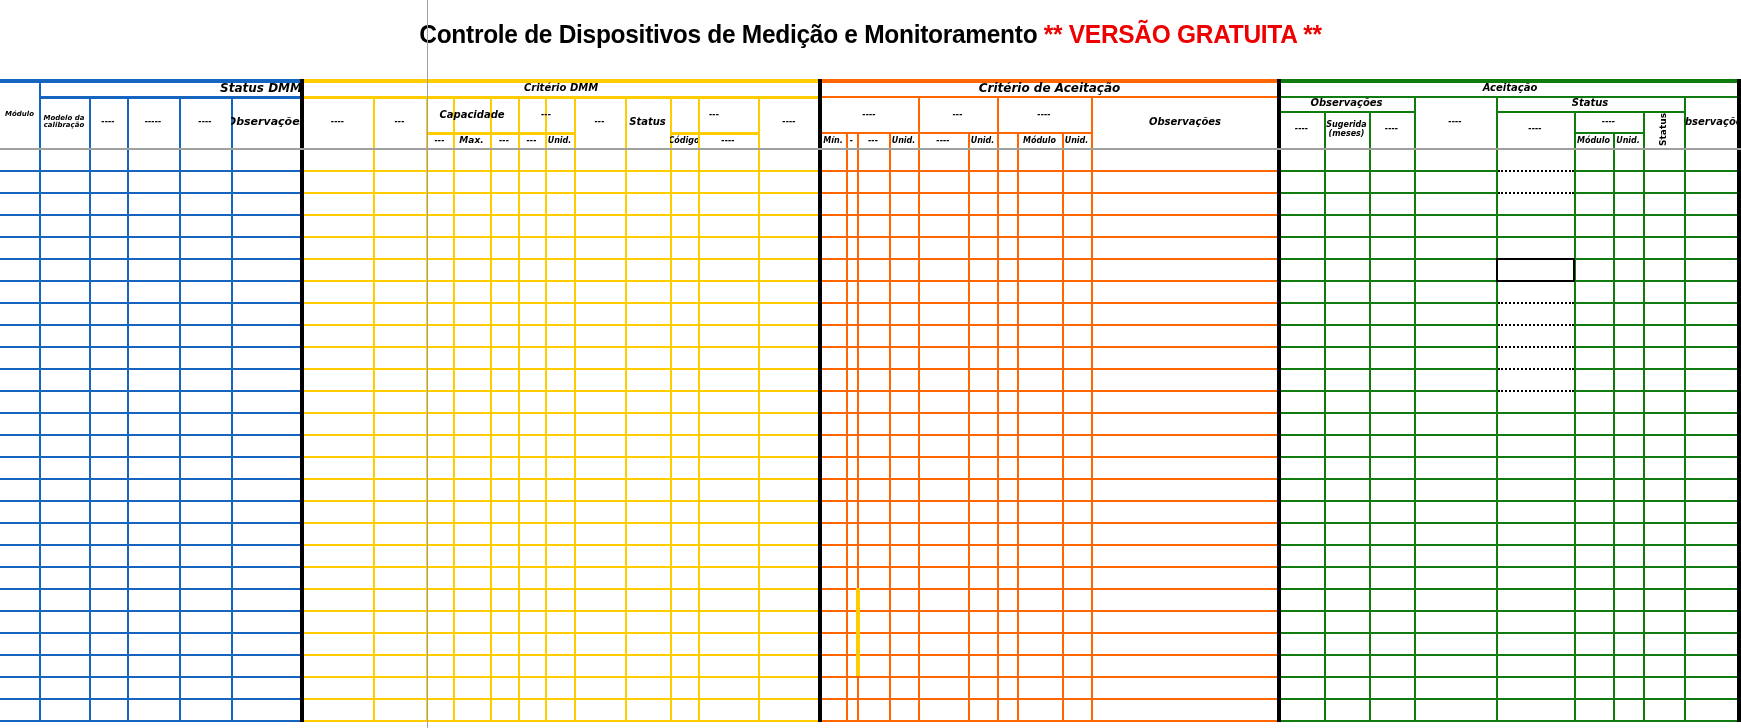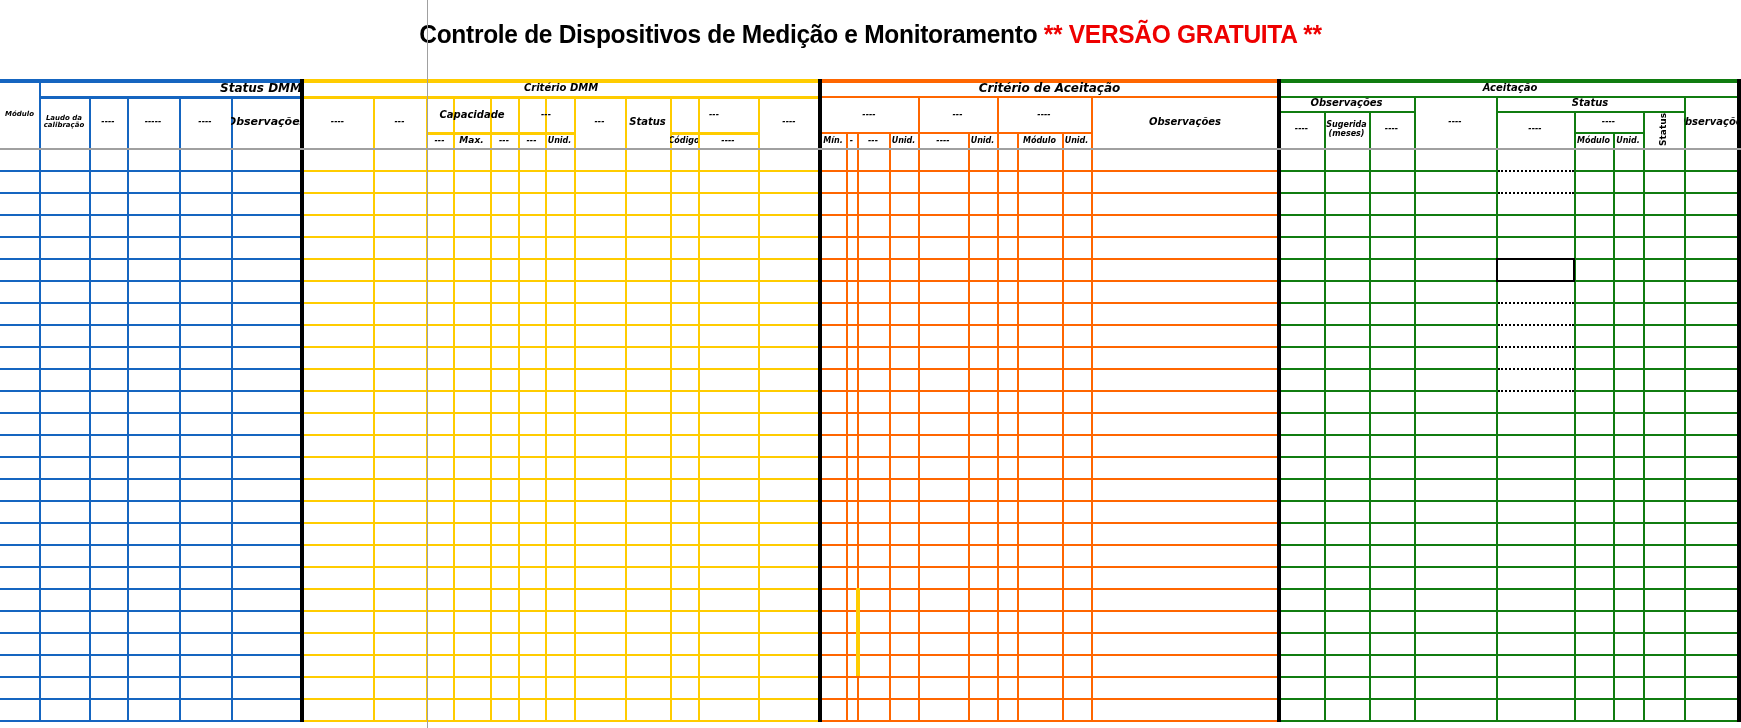--- a/index.html
+++ b/index.html
@@ -57,21 +57,21 @@
     <div class="hline" style="left: 0px; top: 676px; width: 302px; height: 2px; background: rgb(21, 101, 192);"></div>
     <div class="hline" style="left: 0px; top: 698px; width: 302px; height: 2px; background: rgb(21, 101, 192);"></div>
     <div class="hline" style="left: 0px; top: 720px; width: 302px; height: 2px; background: rgb(21, 101, 192);"></div>
     <div class="cell" style="left: 0px; top: 81px; width: 39px; height: 67px; font-size: 7px;">
       <span>Módulo</span>
     </div>
     <div class="cell" style="left: 39px; top: 81px; width: 263px; height: 15px; font-size: 12px; justify-content: flex-end;">
       <span>Status DMM</span>
     </div>
     <div class="cell" style="left: 39px; top: 96px; width: 50px; height: 52px; font-size: 7px;">
-      <span>Laudo da calibração</span>
+      <span>Modelo da calibração</span>
     </div>
     <div class="cell" style="left: 89px; top: 96px; width: 38px; height: 52px; font-size: 8px;">
       <span>----</span>
     </div>
     <div class="cell" style="left: 127px; top: 96px; width: 52px; height: 52px; font-size: 8px;">
       <span>-----</span>
     </div>
     <div class="cell" style="left: 179px; top: 96px; width: 52px; height: 52px; font-size: 8px;">
       <span>----</span>
     </div>

